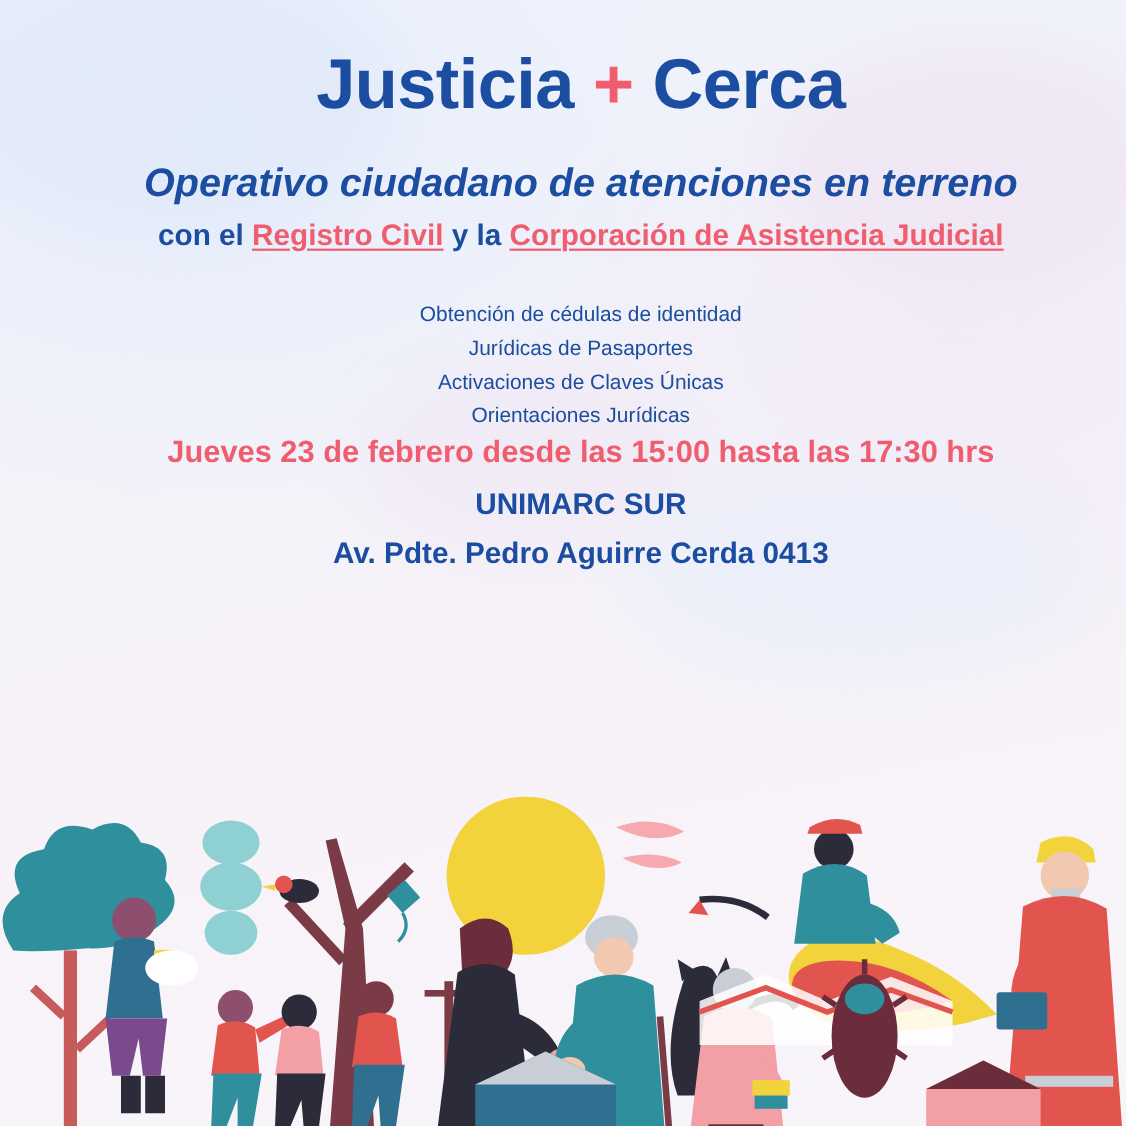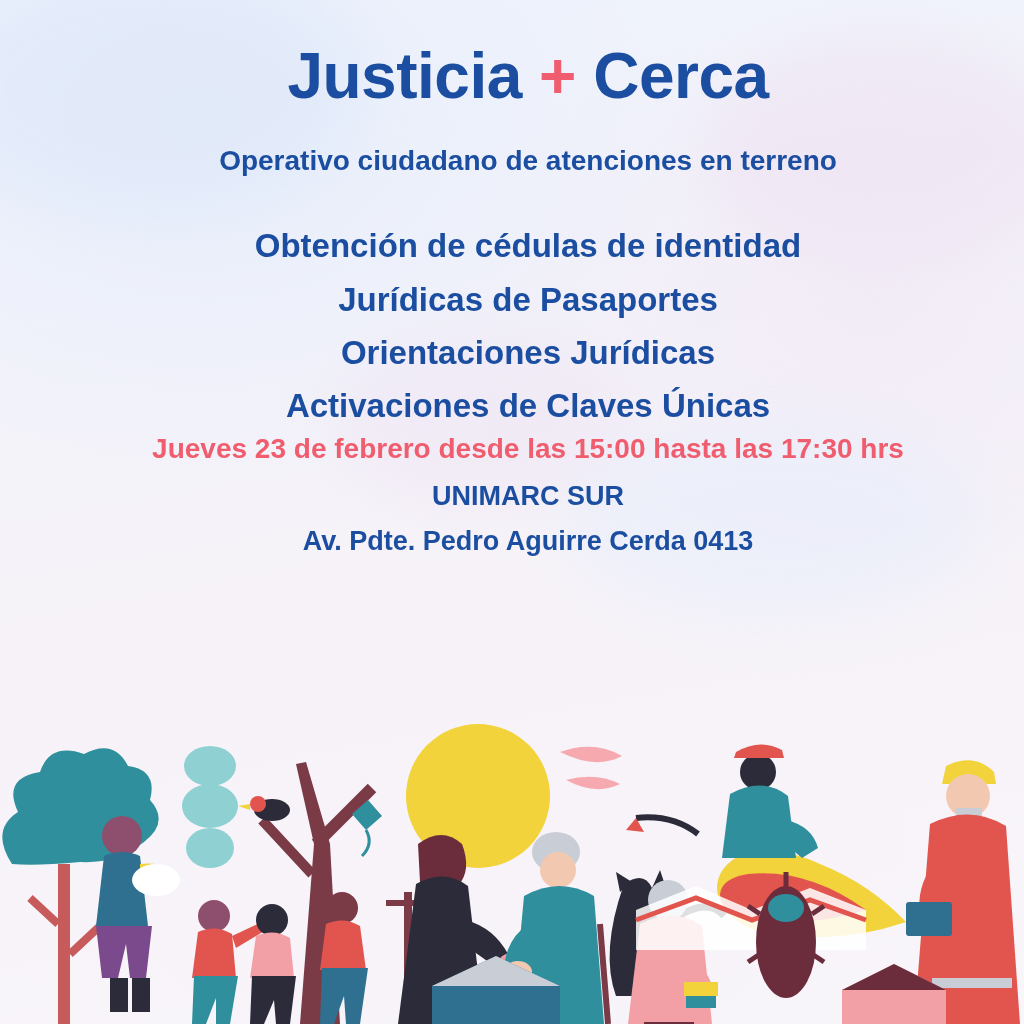--- a/index.html
+++ b/index.html
@@ -39,39 +39,40 @@
     font-weight: bold;
     font-size: 64px;
     line-height: 1.08;
     letter-spacing: -0.5px;
   }
   .title .plus { color: #ef5d6e; }
   .subtitle1 {
     margin-top: 34px;
     color: #1b4ea0;
     font-weight: bold;
-    font-size: 28px;
+    font-size: 36px;
+    font-style: italic;
   }
   .subtitle2 {
     margin-top: 12px;
     color: #1b4ea0;
     font-weight: bold;
     font-size: 27px;
   }
   .subtitle2 .hl {
     color: #ef5d6e;
     text-decoration: underline;
     text-decoration-thickness: 2px;
     text-underline-offset: 3px;
   }
   .services {
     margin-top: 42px;
     color: #1b4ea0;
-    font-weight: bold;
-    font-size: 33px;
+    font-weight: normal;
+    font-size: 19px;
     line-height: 1.62;
     text-align: center;
   }
   .datetime {
     color: #ef5d6e;
     font-weight: bold;
     font-size: 28px;
   }
   .venue {
     margin-top: 16px;
@@ -105,26 +106,29 @@
   <div class="blotch b3"></div>
   <div class="blotch b4"></div>
 
   <div class="content">
     <div class="title">
       <div><span>Justicia </span><span class="plus">+</span><span> Cerca</span></div>
     </div>
 
     <div class="subtitle1">Operativo ciudadano de atenciones en terreno</div>
 
+    <div class="subtitle2">
+      <span>con el </span><span class="hl">Registro Civil</span><span> y la </span><span class="hl">Corporación de Asistencia Judicial</span>
+    </div>
 
     <div class="services">
       <div>Obtención de cédulas de identidad</div>
       <div>Jurídicas de Pasaportes</div>
+      <div>Activaciones de Claves Únicas</div>
       <div>Orientaciones Jurídicas</div>
-      <div>Activaciones de Claves Únicas</div>
     </div>
 
     <div class="datetime">Jueves 23 de febrero desde las 15:00 hasta las 17:30 hrs</div>
     <div class="venue">UNIMARC SUR</div>
     <div class="address">Av. Pdte. Pedro Aguirre Cerda 0413</div>
   </div>
 
   <svg class="illustration" viewBox="0 0 1024 300" xmlns="http://www.w3.org/2000/svg">
 
     <circle cx="478" cy="72" r="72" fill="#f2d33c"></circle>

